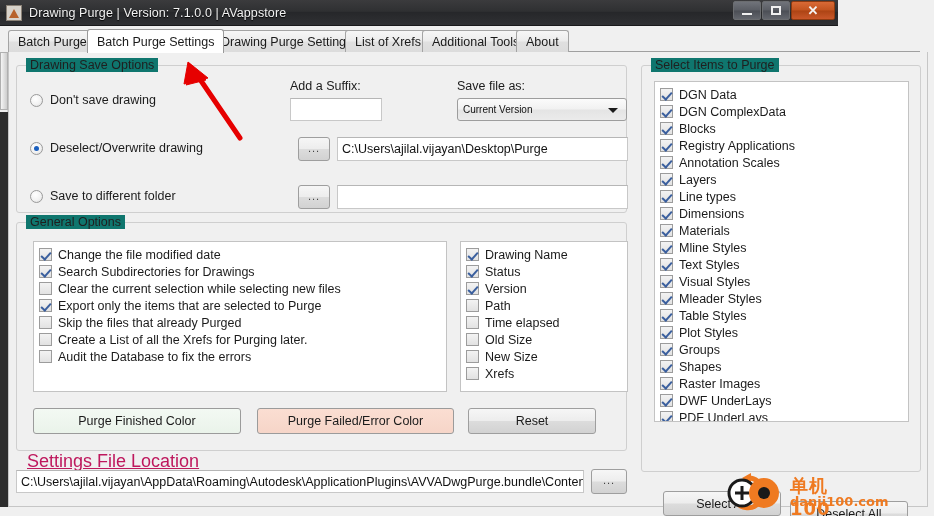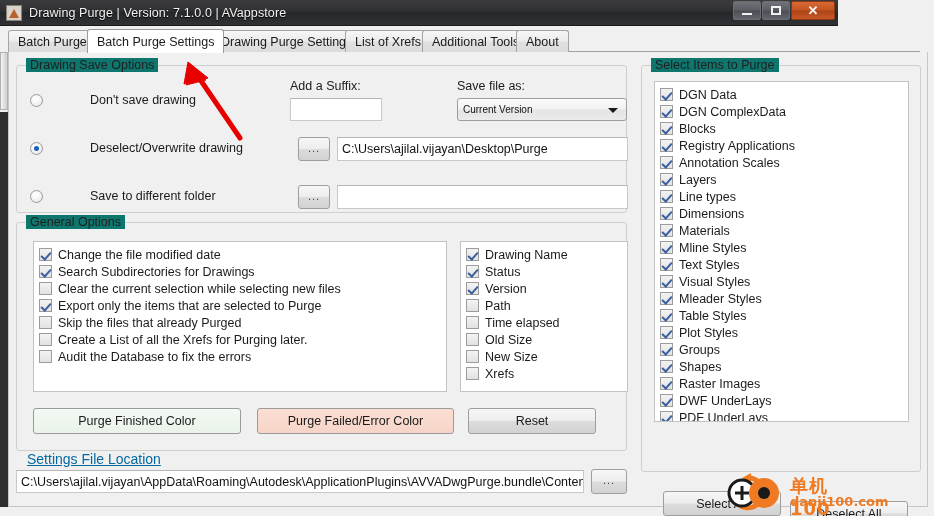--- a/index.html
+++ b/index.html
@@ -121,21 +121,21 @@
   }
   .group > .legend {
     position: absolute; top: -8px; left: 9px;
     background: #0f766e; padding: 0 4px;
     font-size: 12.5px; color: #1f1f1f; white-space: nowrap;
   }
 
   .lbl { position: absolute; font-size: 12.5px; color: #1b1b1b; white-space: nowrap; }
 
   
-  .radio-row { position: absolute; display: flex; align-items: center; gap: 40px; }
+  .radio-row { position: absolute; display: flex; align-items: center; }
   .radio {
     width: 13px; height: 13px; border-radius: 50%;
     background: radial-gradient(circle at 40% 35%, #ffffff 0%, #f2f2f2 55%, #dadada 100%);
     border: 1px solid #9a9a9a;
     flex: 0 0 auto; margin-right: 7px;
     position: relative;
   }
   .radio.checked::after {
     content: ""; position: absolute; left: 3px; top: 3px;
     width: 5px; height: 5px; border-radius: 50%;
@@ -204,21 +204,21 @@
 
   .listpanel {
     position: absolute;
     background: #ffffff;
     border: 1px solid #c3c3c3;
     overflow: hidden;
     padding: 4px 0 0 5px;
   }
 
   .link {
-    position: absolute; font-size: 14px; color: #0369a1;
+    position: absolute; font-size: 18px; color: #be185d;
     text-decoration: underline; cursor: pointer; white-space: nowrap;
   }
 
   
   .red-arrow { position: absolute; left: 178px; top: 58px; width: 80px; height: 90px; pointer-events: none; }
 
   
   .cursor { position: absolute; left: 110px; top: 39px; width: 14px; height: 20px; pointer-events:none; }
 
   

